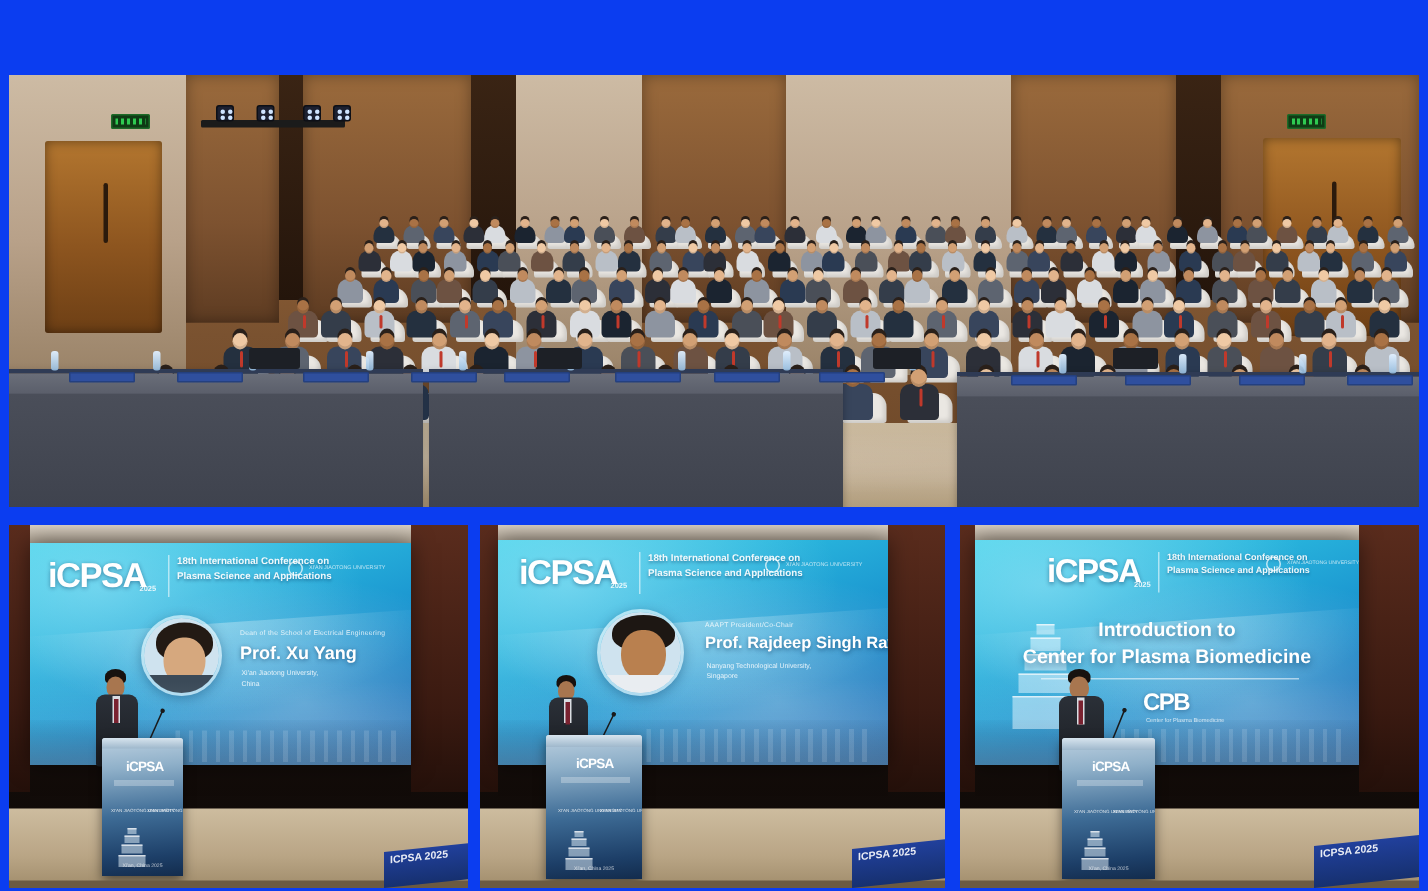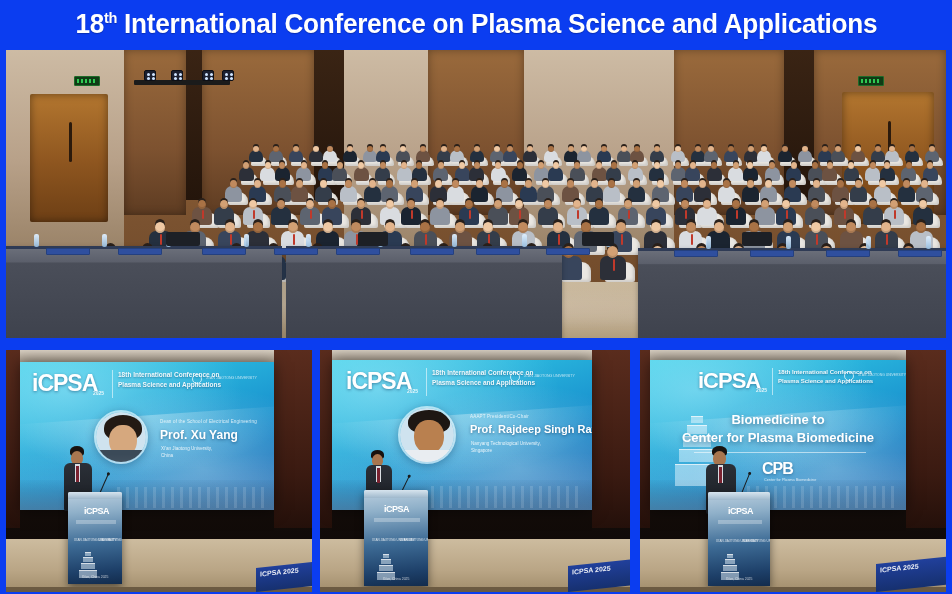--- a/index.html
+++ b/index.html
@@ -290,23 +290,20 @@
   .banner-text {
     position:absolute; left:4px; top:3px; color:#ffffff; font-weight:bold;
     white-space:nowrap; opacity:.9;
   }
 </style>
 </head>
 <body>
 
 <div id="poster">
 
-  <div class="header">
-    <div class="header-title"><span>18</span><span class="ordinal">th</span><span> International Conference on Plasma Science and Applications</span></div>
-  </div>
 
   <div class="group-photo">
     <div class="hall-wall"></div>
 
     <div class="marble" style="left:0;   width:118px;"></div>
     <div class="wall-col" style="left:118px; width:62px;"></div>
     <div class="wall-dark" style="left:180px; width:16px;"></div>
     <div class="wall-col" style="left:196px; width:112px;"></div>
     <div class="wall-dark" style="left:308px; width:30px;"></div>
     <div class="marble" style="left:338px; width:84px;"></div>
@@ -1444,21 +1441,21 @@
         <div class="seal-text" style="left:208px; top:13px; font-size:3.4px;">XI'AN JIAOTONG UNIVERSITY</div>
 
         <div class="pagoda" style="left:24px; top:56px; width:46px; height:70px;">
           <div class="pg-tier" style="left:17px; top:0;   width:12px; height:7px;"></div>
           <div class="pg-tier" style="left:13px; top:9px; width:20px; height:9px;"></div>
           <div class="pg-tier" style="left:9px;  top:20px;width:28px; height:11px;"></div>
           <div class="pg-tier" style="left:5px;  top:33px;width:36px; height:13px;"></div>
           <div class="pg-tier" style="left:1px;  top:48px;width:44px; height:22px;"></div>
         </div>
 
-        <div class="talk-title" style="top:52px; font-size:13px;">Biomedicine to</div>
+        <div class="talk-title" style="top:52px; font-size:13px;">Introduction to</div>
         <div class="talk-title" style="top:70px; font-size:13px;">Center for Plasma Biomedicine</div>
         <div class="talk-rule" style="left:44px; top:92px; width:172px;"></div>
 
         <div class="cpb-logo" style="left:112px; top:100px; font-size:16px;">CPB</div>
         <div class="cpb-sub" style="left:114px; top:118px; font-size:3.8px;">Center for Plasma Biomedicine</div>
       </div>
 
       <div class="stage-floor"></div>
 
       <div class="speaker" style="left:66px; top:96px;">

